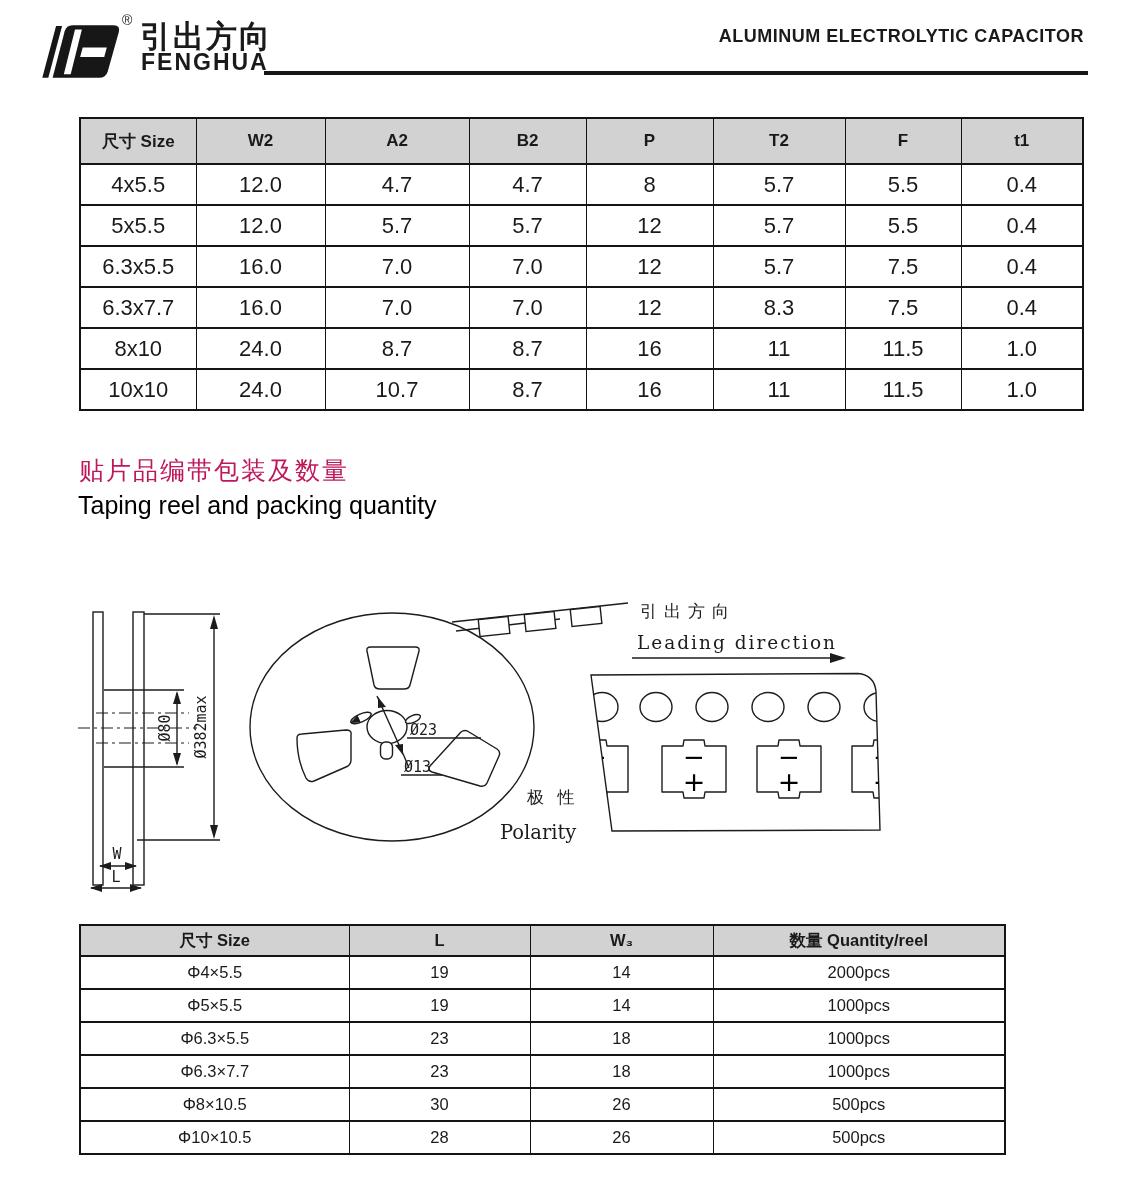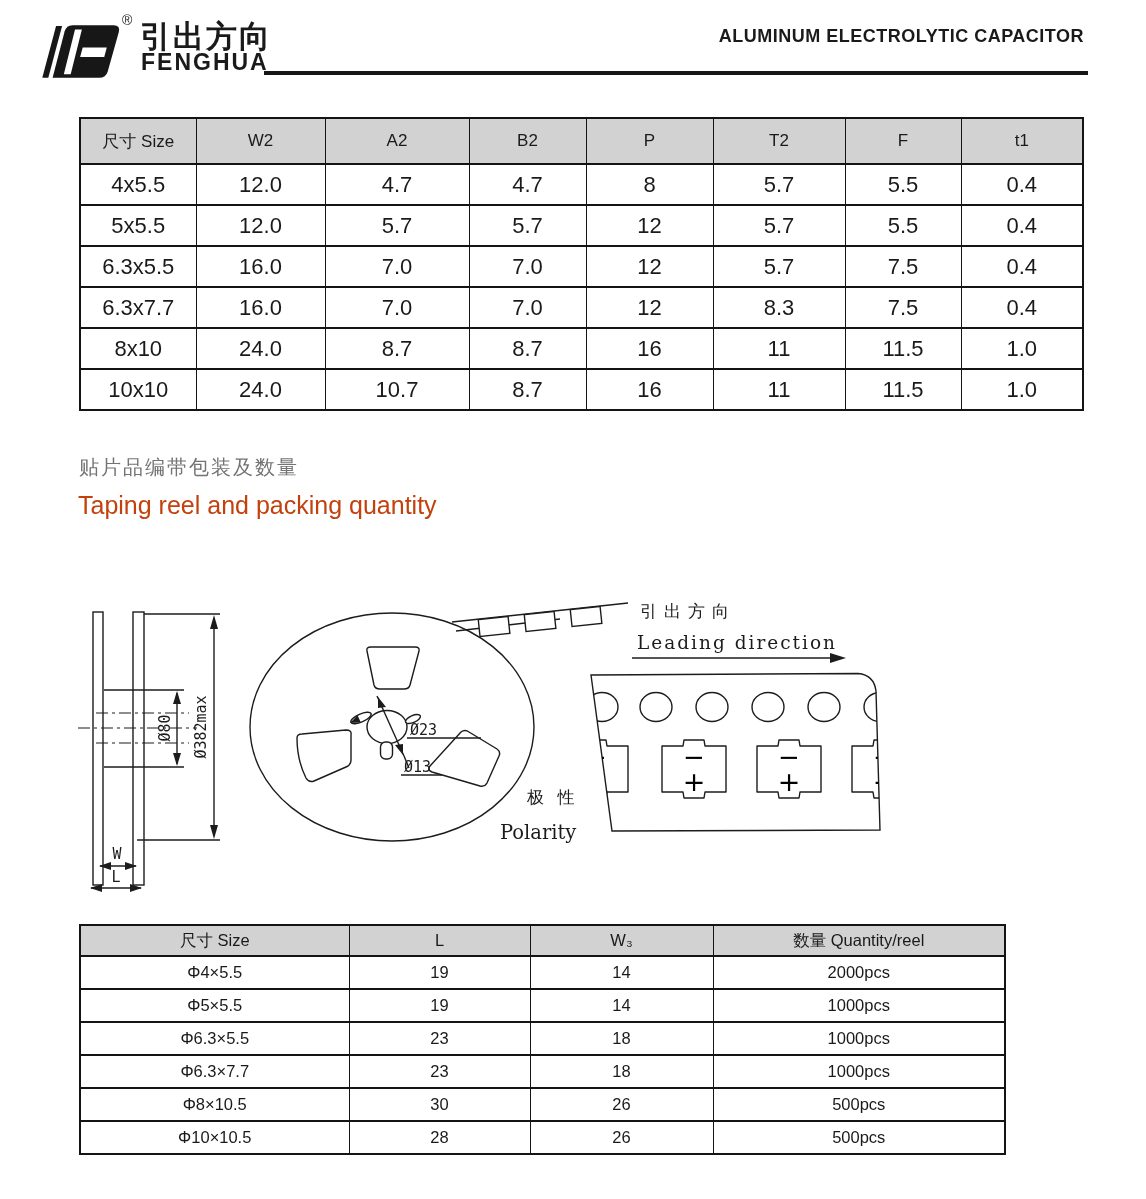--- a/index.html
+++ b/index.html
@@ -12,31 +12,31 @@
   .brand-cn{position:absolute;left:140px;top:16px;font-size:31px;font-weight:bold;letter-spacing:2px;white-space:nowrap;}
   .brand-en{position:absolute;left:141px;top:49px;font-size:23px;font-weight:bold;letter-spacing:2px;white-space:nowrap;}
   .title{position:absolute;right:62px;top:26px;font-size:18px;font-weight:bold;letter-spacing:.5px;white-space:nowrap;}
   .rule{position:absolute;left:264px;top:71px;width:824px;height:4px;background:#161616;}
 
   
   table.dtable{position:absolute;border-collapse:collapse;table-layout:fixed;border:2.5px solid #141414;}
   .dtable th,.dtable td{border-top:2px solid #141414;border-bottom:2px solid #141414;
       border-left:1px solid #141414;border-right:1px solid #141414;
       text-align:center;vertical-align:middle;padding:0;font-weight:normal;white-space:nowrap;}
-  .dtable th{background:#d2d2d2;}
+  .dtable th{background:#d2d2d2;font-weight:bold;}
   .t1{left:79px;top:117px;width:1003px;}
   .t1 th{height:44px;font-size:17px;}
   .t1 td{height:39px;font-size:22px;}
   .t2{left:79px;top:924px;width:925px;}
   .t2 th{height:29px;font-size:16.5px;}
   .t2 td{height:31px;font-size:16.5px;margin-top:12px;}
 
   
-  .sec-cn{position:absolute;left:79px;top:454px;font-size:20px;letter-spacing:2px;color:#737373;}
-  .sec-en{position:absolute;left:78px;top:491px;font-size:25px;color:#c2410c;}
+  .sec-cn{position:absolute;left:79px;top:454px;font-size:25px;letter-spacing:2px;color:#be185d;}
+  .sec-en{position:absolute;left:78px;top:491px;font-size:25px;color:#000000;}
 
   
   .diagram{position:absolute;left:0;top:555px;}
   .diagram .ln{stroke:#1c1c1c;stroke-width:1.4;fill:none;}
   .diagram .thin{stroke:#1c1c1c;stroke-width:1.1;fill:none;}
   .diagram .fillw{fill:#fff;}
   .diagram .arr{fill:#1c1c1c;stroke:none;}
   .dimtext{font-family:"DejaVu Sans Mono",monospace;font-size:15px;fill:#1c1c1c;}
   .cadtext{font-family:"DejaVu Serif","Liberation Serif",serif;fill:#1c1c1c;}
 </style>

